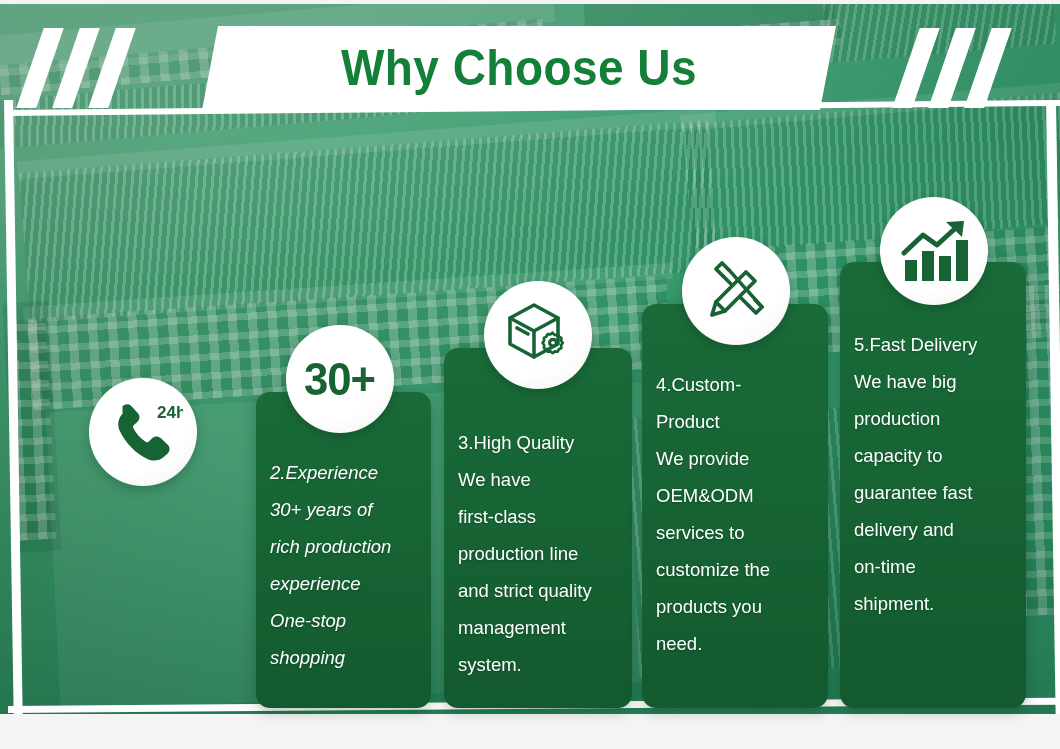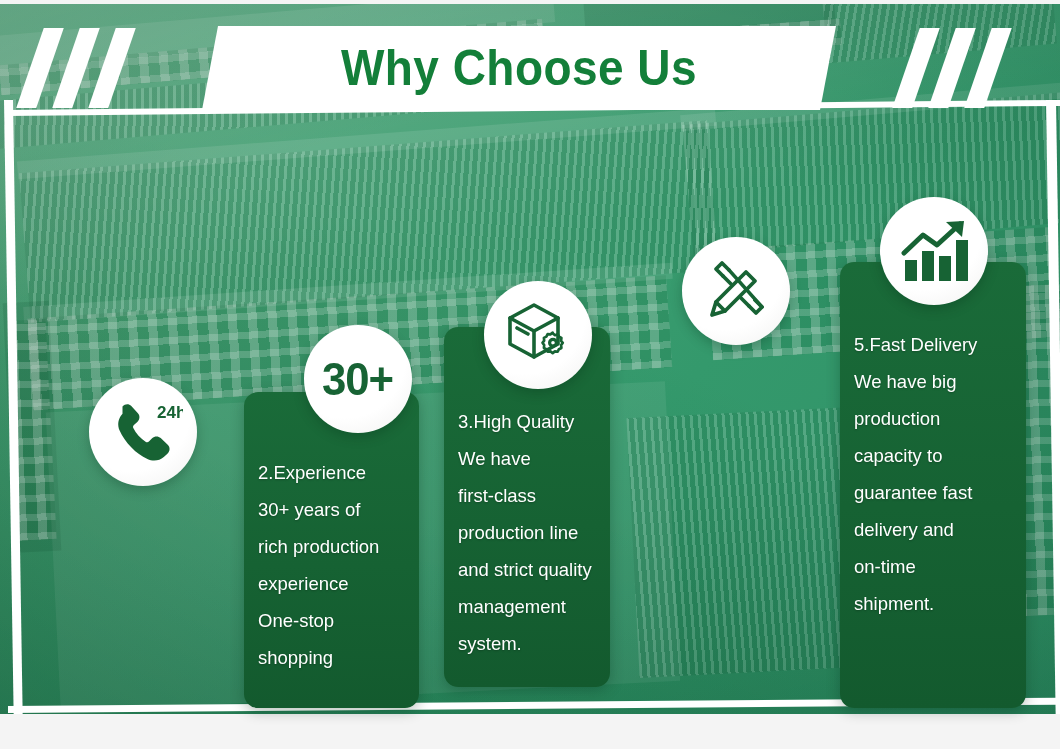--- a/index.html
+++ b/index.html
@@ -193,33 +193,33 @@
 
   <div class="cards">
 
     <div class="medallion" style="left:89px; top:378px; width:108px; height:108px;">
       <svg width="80" height="72" viewBox="0 0 80 72" aria-hidden="true">
         <path d="M19.5 10.5c2.6-2.8 6.4-3 8.8-.4l6.6 7.2c2.3 2.5 2 6.3-.6 8.7l-3.4 3.1c-.9.8-1.1 2-.6 3 2.6 5.6 7.2 10.6 12.6 13.8 1 .6 2.2.4 3-.4l3.2-3.2c2.4-2.4 6.2-2.5 8.6-.2l7 6.6c2.6 2.5 2.5 6.4-.3 9l-3.6 3.3c-4.4 4-11 4.6-16.4 2C33 57.6 22 46.6 16.6 34.4c-2.4-5.4-1.6-11.8 2.5-16.2l.4-.4z" fill="#176334"></path>
         <text x="54" y="22" font-family="'Liberation Sans', sans-serif" font-size="17" font-weight="700" fill="#176334">24h</text>
       </svg>
     </div>
 
-    <div class="card" style="left:244px; top:392px; width:175px; height:316px;">
+    <div class="card" style="left:256px; top:392px; width:175px; height:316px;font-style:italic;">
       <div class="card-text" style="top:62px;">2.Experience
 30+ years of
 rich production
 experience
 One-stop
 shopping</div>
     </div>
-    <div class="medallion" style="left:304px; top:325px; width:108px; height:108px;">
+    <div class="medallion" style="left:286px; top:325px; width:108px; height:108px;">
       <span class="badge-30">30+</span>
     </div>
 
-    <div class="card" style="left:444px; top:327px; width:166px; height:360px;">
+    <div class="card" style="left:444px; top:348px; width:188px; height:360px;">
       <div class="card-text" style="top:76px;">3.High Quality
 We have
 first-class
 production line
 and strict quality
 management
 system.</div>
     </div>
     <div class="medallion" style="left:484px; top:281px; width:108px; height:108px;">
       <svg width="74" height="74" viewBox="0 0 74 74" aria-hidden="true">
@@ -229,20 +229,30 @@
           <path d="M33 33 L33 59"></path>
           <path d="M16 30 L27 36"></path>
         </g>
         <g transform="translate(52,47)">
           <path d="M0-14.5 2.6-12.6 6-13.8 7.8-10.6 10.8-9 10.3-5.4 12.6-2.8 10.4 0.2 10.8 3.8 7.6 5.4 6 8.6 2.4 8.2 -0.4 10.4 -3.3 8.2 -6.9 8.6 -8.5 5.4 -11.7 3.8 -11.3 0.2 -13.5 -2.8 -11.3 -5.6 -11.7 -9.2 -8.5 -10.8 -6.9 -14 -3.3 -13.6 -0.4 -15.8 Z" fill="none" stroke="#176334" stroke-width="3.4" stroke-linejoin="round" transform="scale(0.78)"></path>
           <circle cx="0" cy="-2.3" r="3.4" fill="none" stroke="#176334" stroke-width="3.2"></circle>
         </g>
       </svg>
     </div>
 
+    <div class="card" style="left:642px; top:304px; width:186px; height:404px;">
+      <div class="card-text" style="top:62px;">4.Custom-
+Product
+We provide
+OEM&amp;ODM
+services to
+customize the
+products you
+need.</div>
+    </div>
     <div class="medallion" style="left:682px; top:237px; width:108px; height:108px;">
       <svg width="74" height="74" viewBox="0 0 74 74" aria-hidden="true">
         <g fill="none" stroke="#176334" stroke-width="3.8" stroke-linejoin="round" stroke-linecap="round">
 
           <path d="M13 61 L17 48 L47 18 L56 27 L26 57 Z"></path>
           <path d="M17 48 L26 57"></path>
 
           <path d="M24 22 L17 15 L23 9 L30 16"></path>
           <path d="M24 22 L32 30"></path>
 

